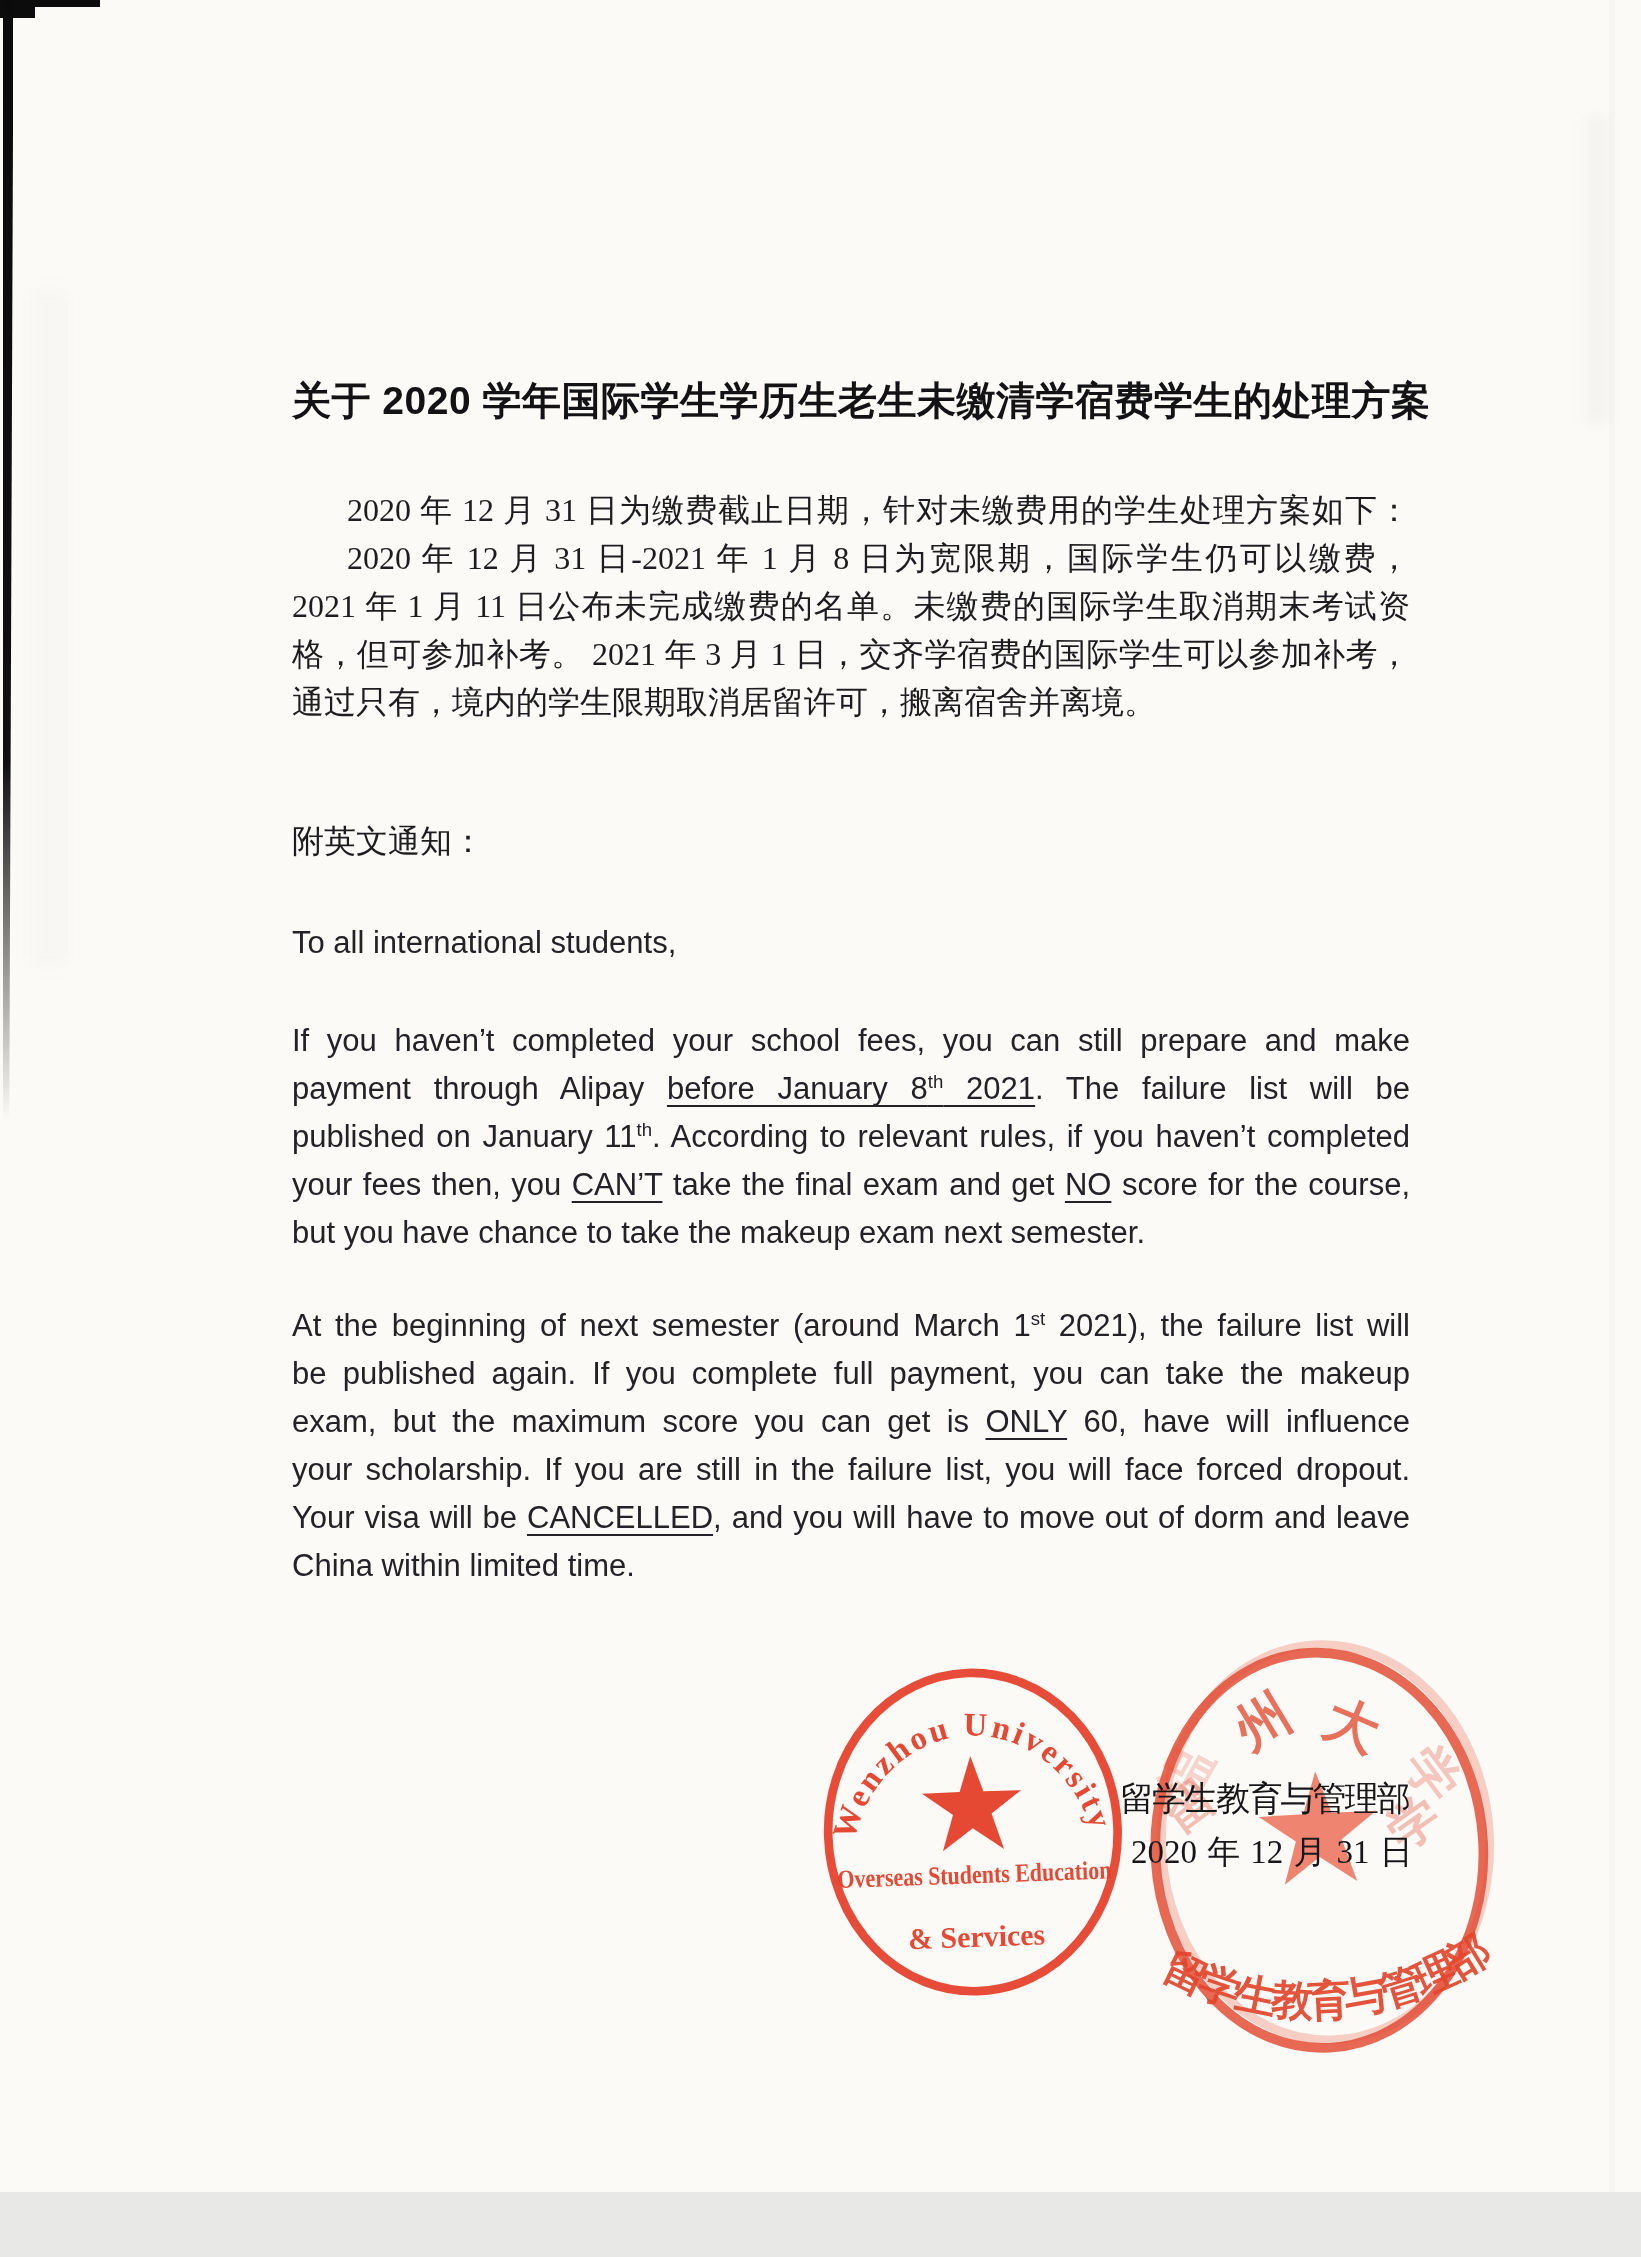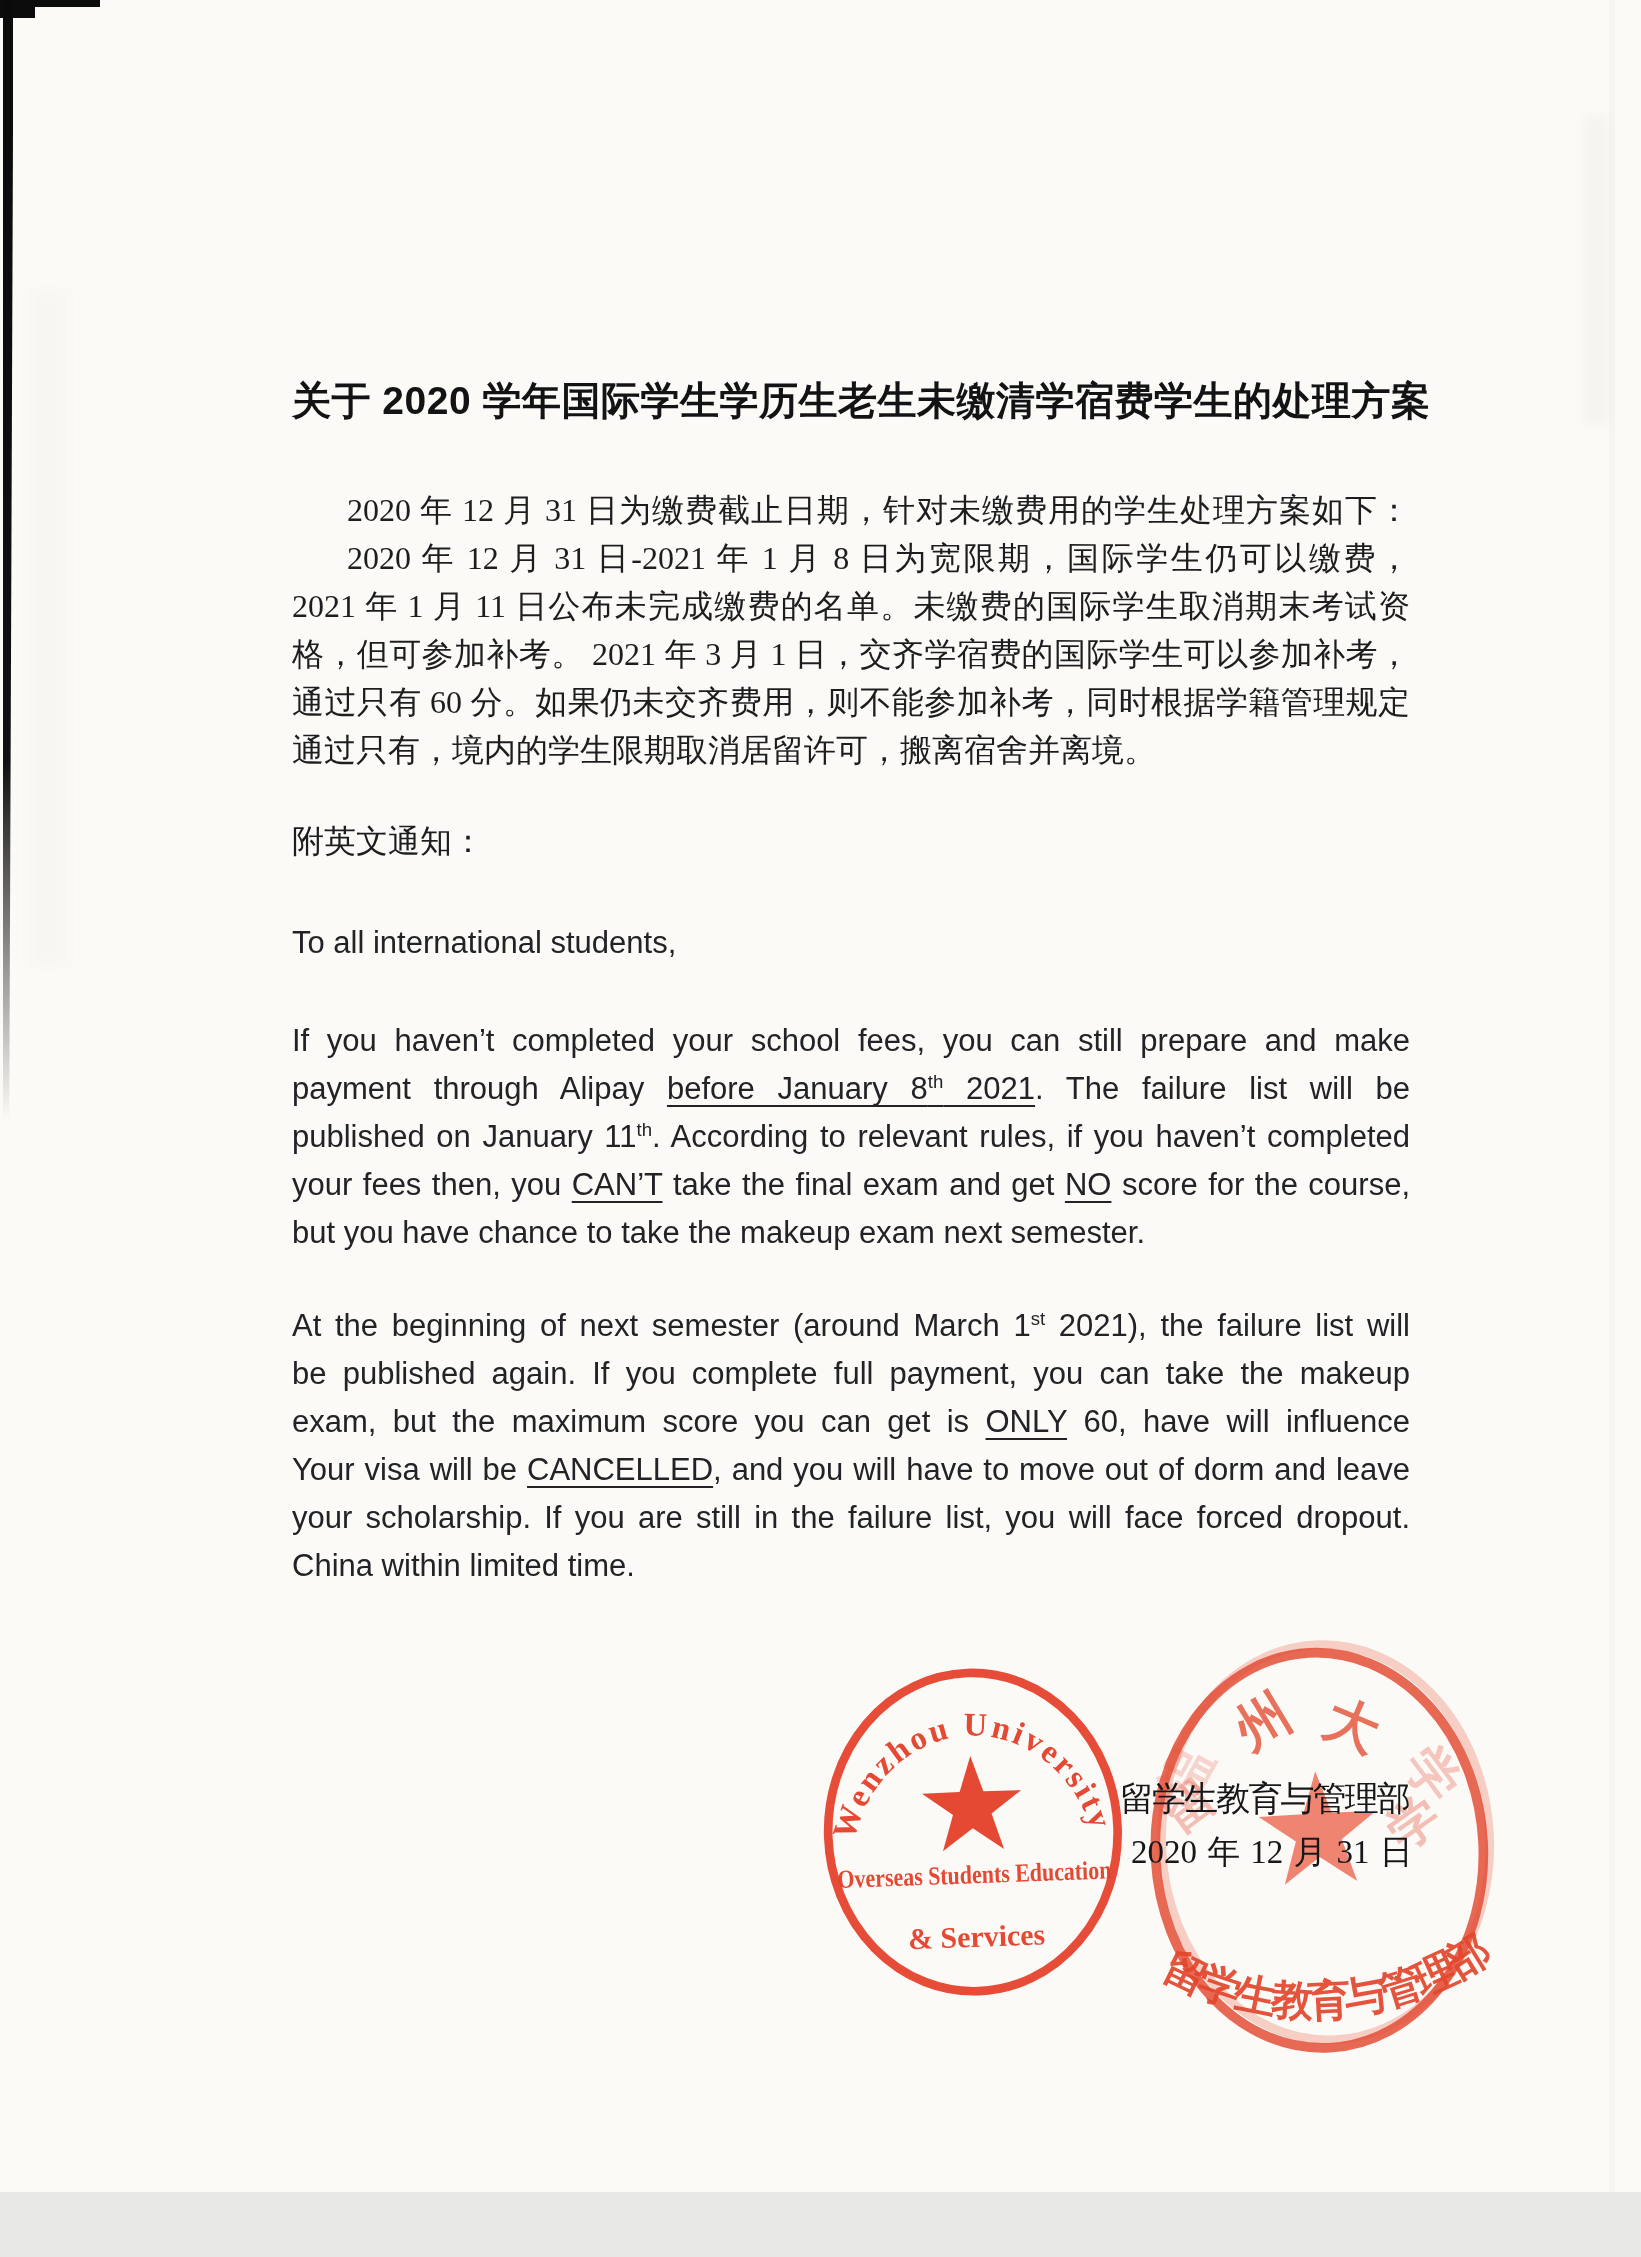--- a/index.html
+++ b/index.html
@@ -77,42 +77,41 @@
   <div class="art-streak-r2"></div>
   <div class="art-smudge"></div>
 
   <div class="doc-title">关于 2020 学年国际学生学历生老生未缴清学宿费学生的处理方案</div>
 
   <div class="cn-block">
     <div class="cline jl ind">2020 年 12 月 31 日为缴费截止日期，针对未缴费用的学生处理方案如下：</div>
     <div class="cline jl ind">2020 年 12 月 31 日-2021 年 1 月 8 日为宽限期，国际学生仍可以缴费，</div>
     <div class="cline jl">2021 年 1 月 11 日公布未完成缴费的名单。未缴费的国际学生取消期末考试资</div>
     <div class="cline jl">格，但可参加补考。 2021 年 3 月 1 日，交齐学宿费的国际学生可以参加补考，</div>
-    <div class="cline jl">通过只有 60 分。如果仍未交齐费用，则不能参加补考，同时根据学籍管理规定</div>
     <div class="cline">通过只有，境内的学生限期取消居留许可，搬离宿舍并离境。</div>
   </div>
 
   <div class="attach-note">附英文通知：</div>
 
   <div class="salutation">To all international students,</div>
 
   <div class="ep" id="para1">
     <div class="eline jl"><span>If you haven’t completed your school fees, you can still prepare and make</span></div>
     <div class="eline jl"><span>payment through Alipay </span><span class="u"><span>before January 8</span><sup>th</sup><span> 2021</span></span><span>. The failure list will be</span></div>
     <div class="eline jl"><span>published on January 11</span><sup>th</sup><span>. According to relevant rules, if you haven’t completed</span></div>
     <div class="eline jl"><span>your fees then, you </span><span class="u"><span>CAN’T</span></span><span> take the final exam and get </span><span class="u"><span>NO</span></span><span> score for the course,</span></div>
     <div class="eline"><span>but you have chance to take the makeup exam next semester.</span></div>
   </div>
 
   <div class="ep" id="para2">
     <div class="eline jl"><span>At the beginning of next semester (around March 1</span><sup>st</sup><span> 2021), the failure list will</span></div>
     <div class="eline jl"><span>be published again. If you complete full payment, you can take the makeup</span></div>
     <div class="eline jl"><span>exam, but the maximum score you can get is </span><span class="u"><span>ONLY</span></span><span> 60, have will influence</span></div>
+    <div class="eline jl"><span>your scholarship. If you are still in the failure list, you will face forced dropout.</span></div>
     <div class="eline jl"><span>Your visa will be </span><span class="u"><span>CANCELLED</span></span><span>, and you will have to move out of dorm and leave</span></div>
-    <div class="eline jl"><span>your scholarship. If you are still in the failure list, you will face forced dropout.</span></div>
     <div class="eline"><span>China within limited time.</span></div>
   </div>
 
   <svg id="stampL" class="stamp" width="328" height="348" viewBox="0 0 340 360">
     <g fill="#e8402a" font-family="Liberation Serif, DejaVu Serif, serif" font-weight="bold">
       <ellipse cx="170" cy="177" rx="150" ry="165" fill="none" stroke="#e8402a" stroke-width="9" opacity="0.93"></ellipse>
       <path id="lsArc" d="M 48 262 A 128 142 0 1 1 292 262" fill="none"></path>
       <text font-size="34" letter-spacing="3" opacity="0.95">
         <textPath href="#lsArc" startOffset="50%" text-anchor="middle">Wenzhou University</textPath>
       </text>

